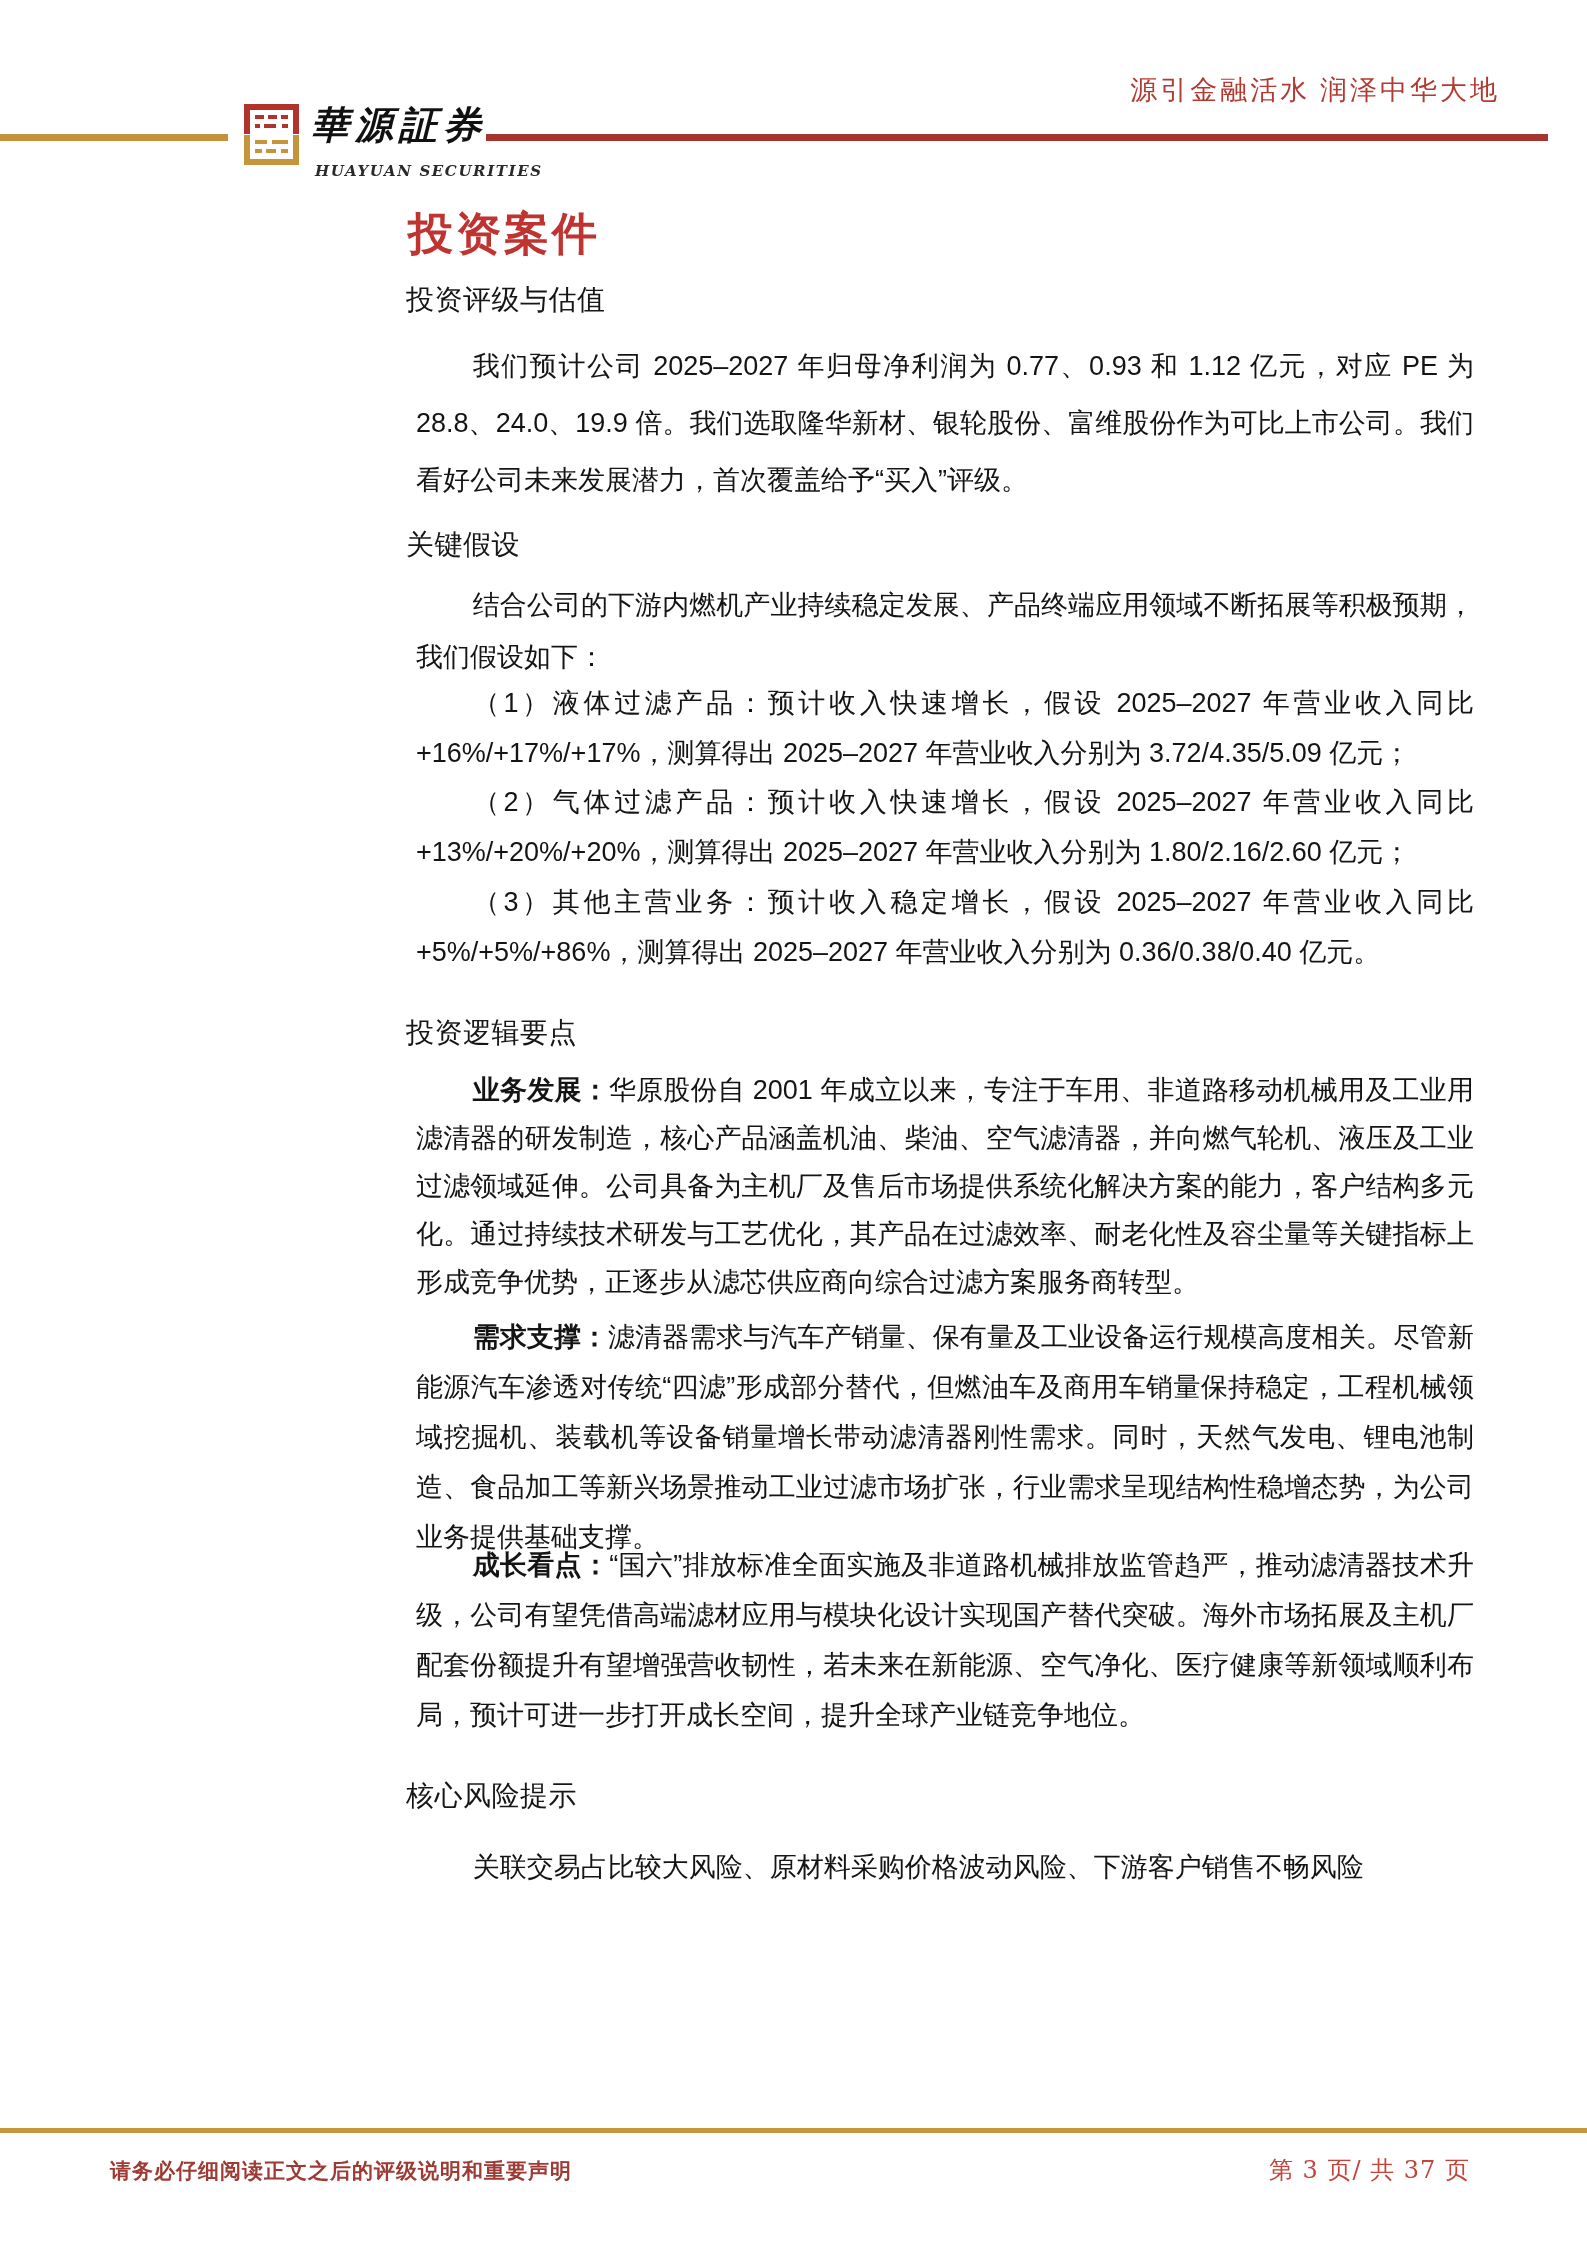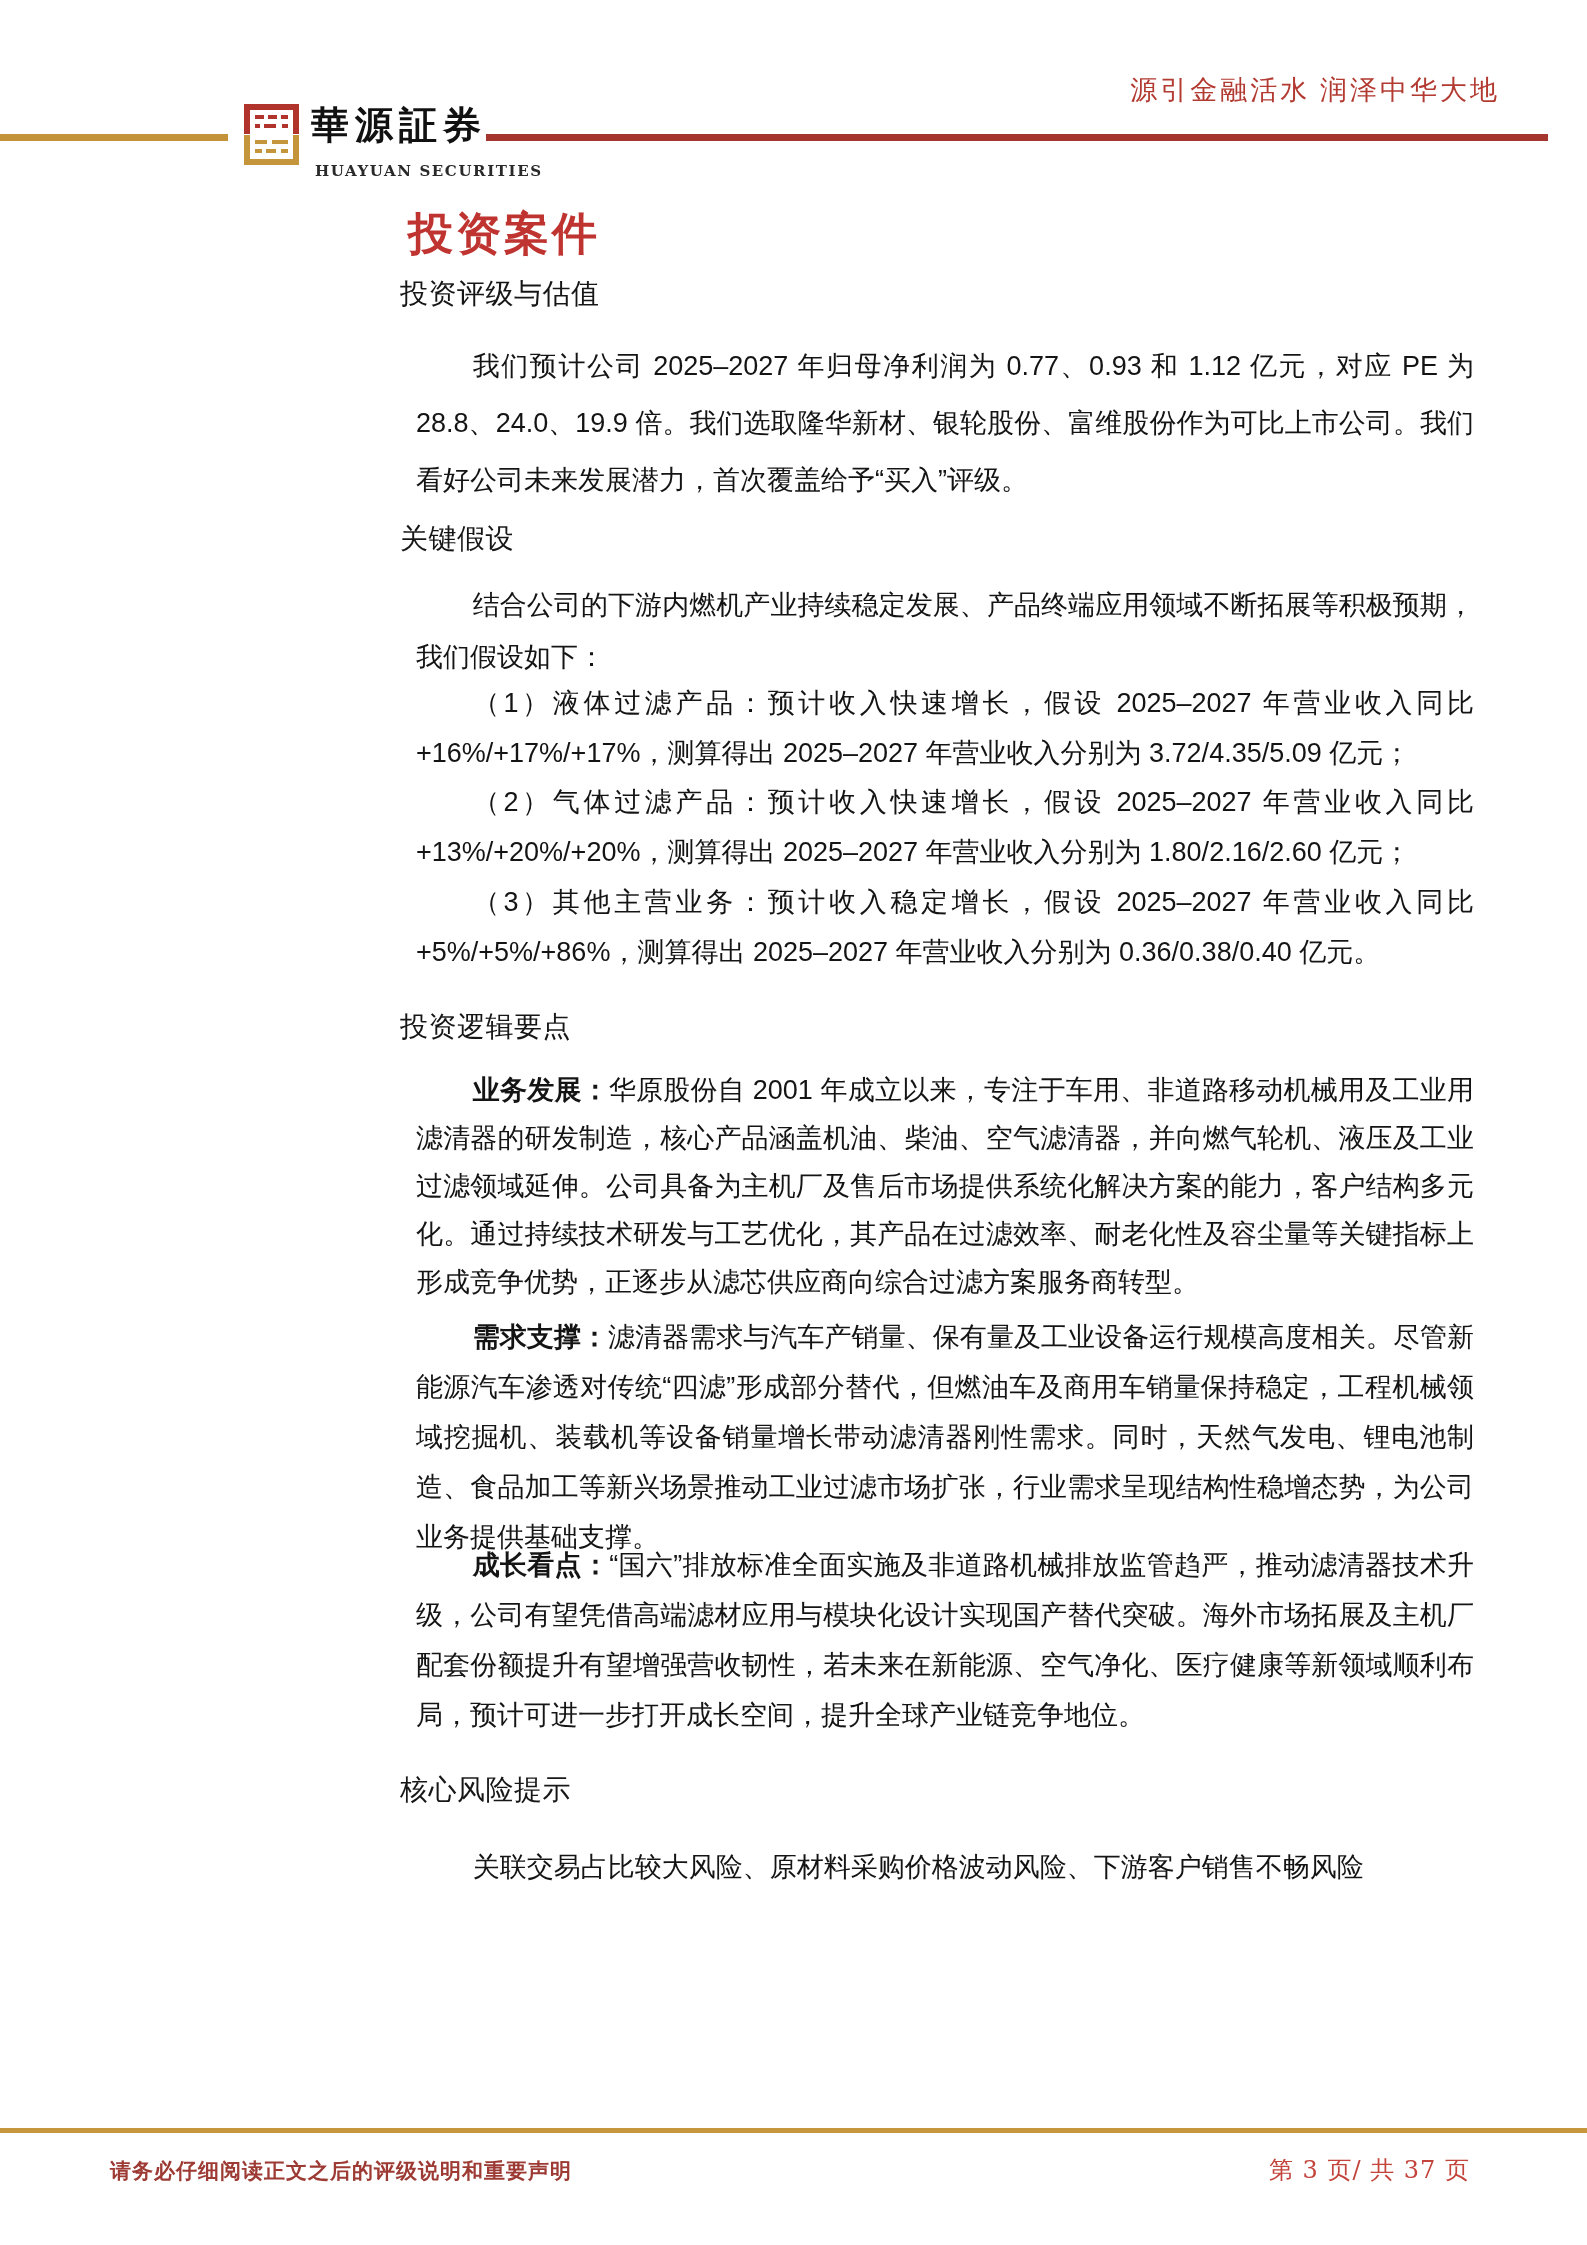--- a/index.html
+++ b/index.html
@@ -11,42 +11,42 @@
   .abs{position:absolute;}
 
   
   .tagline{
     top:72px;right:87px;
     font-family:Liberation Serif, serif;
     font-size:27px;color:#B23A31;letter-spacing:3px;white-space:nowrap;
   }
   .rule-gold{top:134px;left:0;width:228px;height:7px;background:#C49238;}
   .rule-red{top:134px;left:486px;width:1062px;height:7px;background:#A4352F;}
-  .logo{top:104px;left:244px;display:flex;align-items:flex-start;}
+  .logo{top:104px;left:244px;display:flex;align-items:flex-start;font-style:italic;}
   .seal{display:block;}
   .logo-text{margin-left:12px;}
   .logo-zh{
     font-family:"DejaVu Serif","Liberation Serif",serif;
     font-weight:700;font-size:38px;line-height:42px;color:#111;
     letter-spacing:6px;white-space:nowrap;
   }
   .logo-en{
     font-family:"DejaVu Serif","Liberation Serif",serif;
     font-weight:700;font-size:15px;color:#2a2a2a;letter-spacing:1.6px;
     margin-top:16px;margin-left:4px;white-space:nowrap;
   }
 
   
   .col{left:400px;width:1058px;}
   .title{
     top:200px;font-size:45px;font-weight:700;color:#BF3430;
     letter-spacing:3px;line-height:52px;margin:8px;
   }
   .sec-h{
-    font-size:28px;font-weight:500;color:#161616;margin:0;line-height:36px;
+    font-size:28px;font-weight:500;color:#161616;margin:6px;line-height:36px;
     letter-spacing:0.5px;
   }
   .h-rating{top:276px;}
   .h-assump{top:521px;}
   .h-logic{top:1009px;}
   .h-risk{top:1772px;}
   .para{
     margin:16px;font-size:27px;color:#141414;text-align:justify;
     text-indent:2.1em;text-justify:inter-ideograph;
   }

